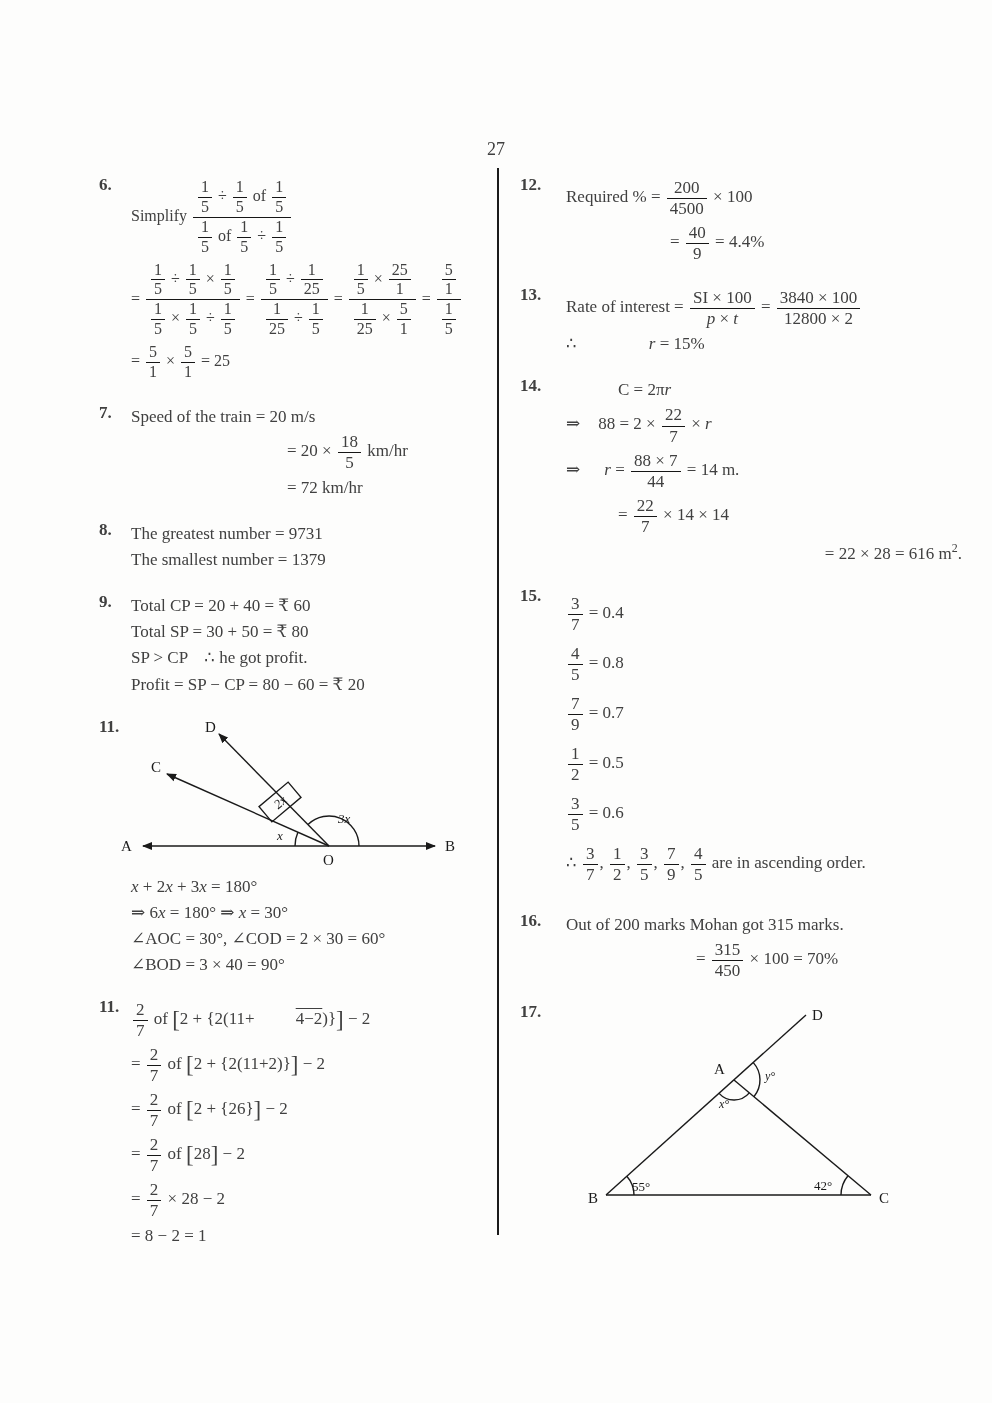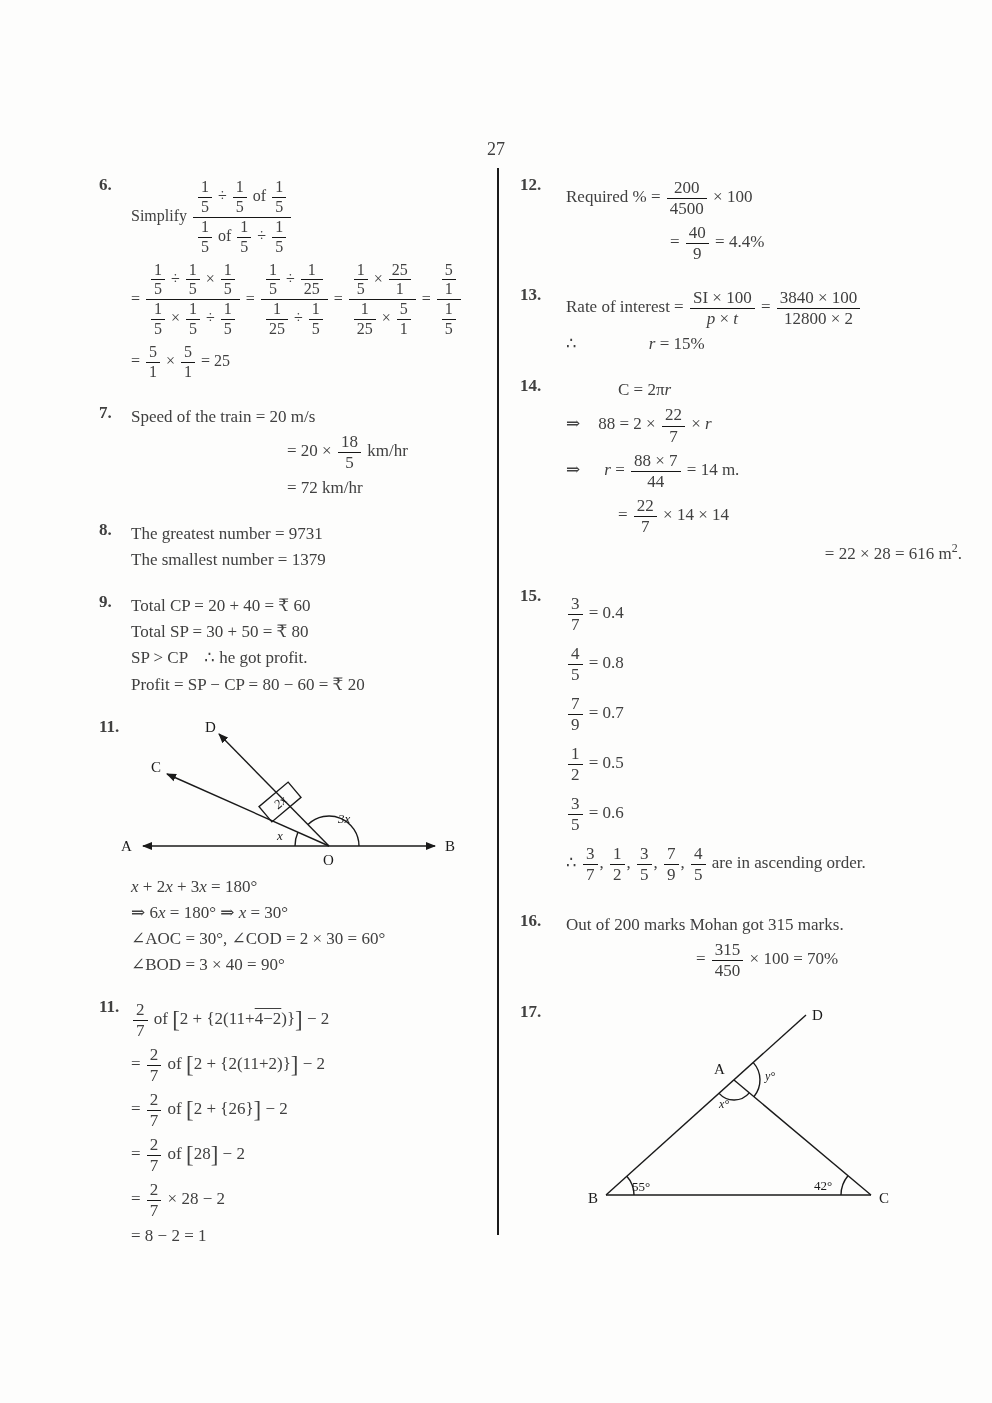--- a/index.html
+++ b/index.html
@@ -18,21 +18,21 @@
   .item{ display:flex; margin-bottom:16px; }
   .inum{ font-weight:bold; flex:0 0 32px; }
   .col-right .inum{ flex:0 0 46px; }
   .ibody{ flex:1; min-width:0; }
   .mline{ margin:4px 0; }
   .frac{ display:inline-flex; flex-direction:column; vertical-align:middle;
          text-align:center; margin:0 2px; line-height:1.18; }
   .fnum{ border-bottom:1px solid #161616; padding:0 3px; }
   .fden{ padding:0 3px; }
   .it{ font-style:italic; }
-  .ovl{ text-decoration:overline; }
+  .ovl{ text-decoration:overline;margin-left:41px; }
   .bb{ font-size:1.35em; vertical-align:-0.1em; line-height:1; }
   .sp{ display:inline-block; }
   sup{ font-size:0.7em; }
   svg{ display:block; }
   [data-name="solution-6"] .mline{ font-size:16px; }
   [data-name="solution-15"] .mline{ margin:9px 0; }
   [data-name="solution-10"] svg{ margin:2px 0 6px -14px; }
   [data-name="solution-17"] svg{ margin-top:4px; }
 </style>
 </head>

